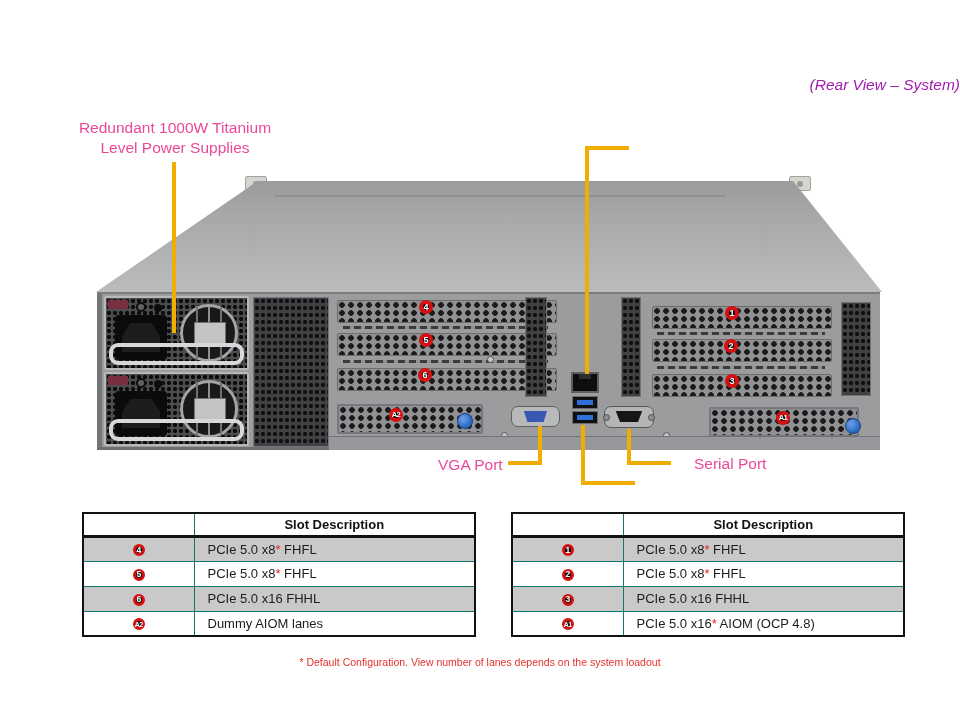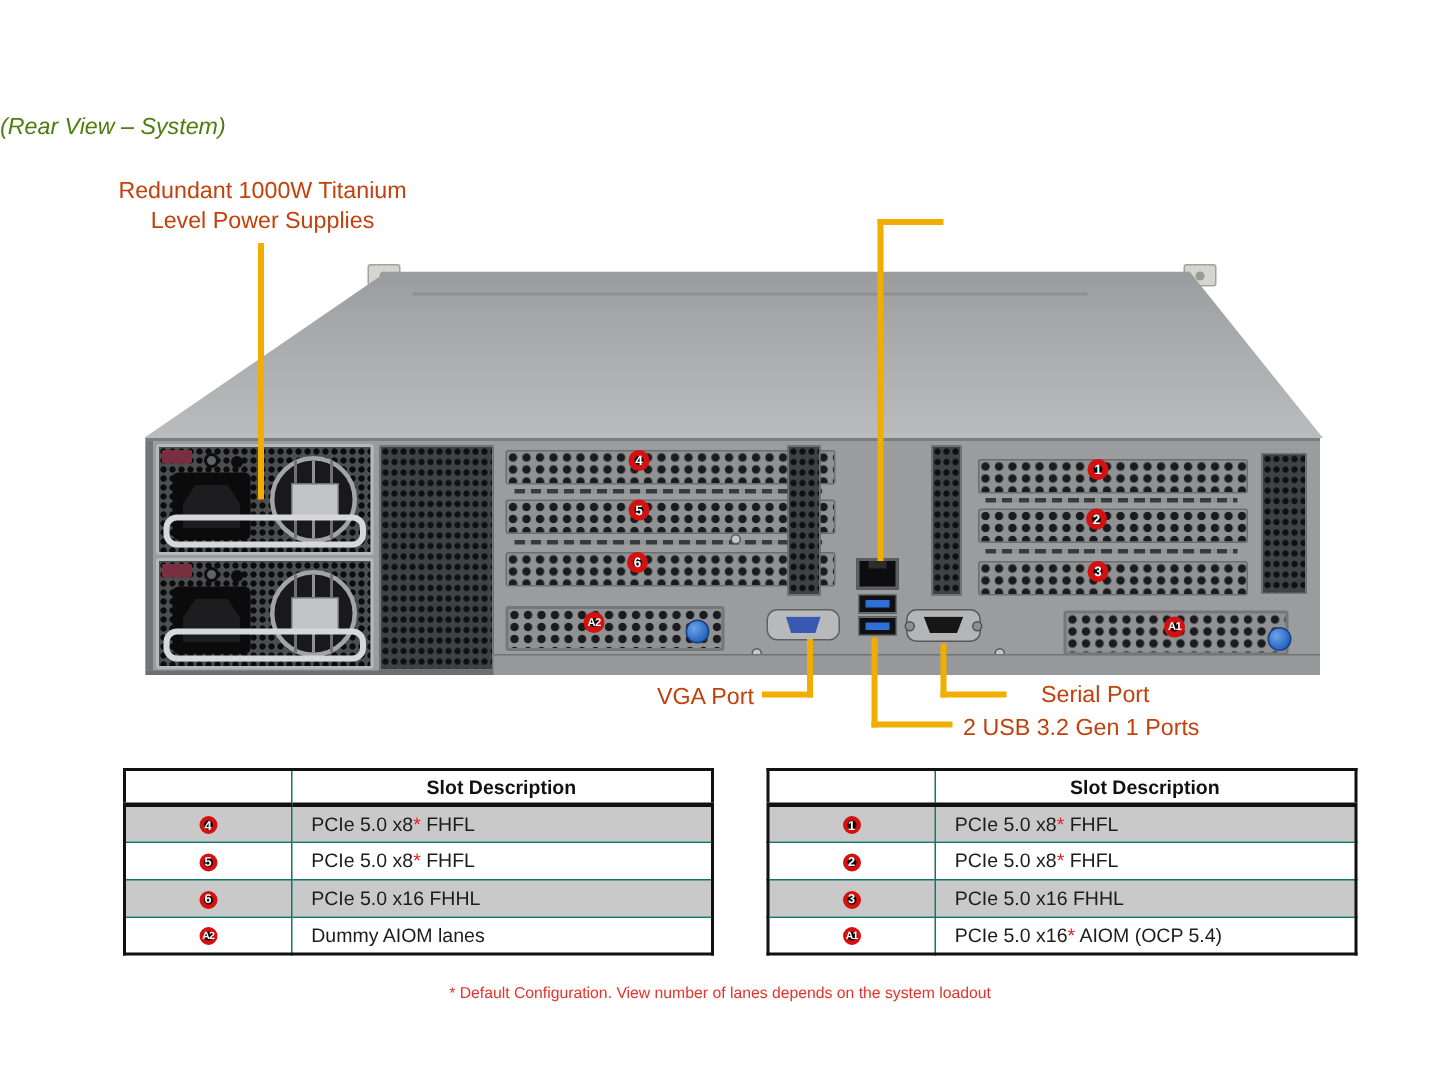--- a/index.html
+++ b/index.html
@@ -2,24 +2,24 @@
 <html><head>
 <meta charset="utf-8">
 <style>
   * { margin:0; padding:0; box-sizing:border-box; }
   body { background:#ffffff; }
   .page {
     position:relative; width:960px; height:720px; background:#fff;
     font-family:"Liberation Sans","DejaVu Sans",sans-serif; overflow:hidden; color:#111;
   }
   .title {
-    position:absolute; top:76px; left:0; width:960px; text-align:left;
-    font-style:italic; font-size:15.5px; color:#4d7c0f;
-  }
-  .lbl { position:absolute; font-size:15.5px; color:#c2410c; white-space:nowrap; }
+    position:absolute; top:76px; left:0; width:960px; text-align:right;
+    font-style:italic; font-size:15.5px; color:#a21caf;
+  }
+  .lbl { position:absolute; font-size:15.5px; color:#ec4899; white-space:nowrap; }
   #psu-label { left:55px; top:118px; width:240px; text-align:center; line-height:20px; }
   #bmc-label { left:634px; top:142px; }
   #vga-label { left:438px; top:456px; }
   #serial-label { left:677px; top:455px;margin-left:17px; }
   #usb-label { left:642px; top:477px; }
 
   .cl { position:absolute; background:#F2AE00; z-index:30; }
   #cl-psu    { left:172px; top:162px; width:4px;  height:171px; }
   #cl-bmc-h  { left:585px; top:146px; width:44px; height:4px; }
   #cl-bmc-v  { left:585px; top:146px; width:4px;  height:228px; }
@@ -112,21 +112,20 @@
 <div class="page">
 
   <div class="title">(Rear View – System)</div>
 
   <div class="lbl" id="psu-label">
     <div>Redundant 1000W Titanium</div>
     <div>Level Power Supplies</div>
   </div>
   <div class="lbl" id="vga-label">VGA Port</div>
   <div class="lbl" id="serial-label">Serial Port</div>
-  <div class="lbl" id="usb-label">2 USB 3.2 Gen 1 Ports</div>
 
   <div id="server">
     <div class="ear" id="ear-l"></div>
     <div class="ear" id="ear-r"></div>
     <div id="top-panel"></div>
 
     <div id="rear">
       <div id="side-edge"></div>
 
       <div class="psu mesh-psu" id="psu1">
@@ -244,19 +243,19 @@
         <tr>
           <td class="badge-cell"><span class="badge">2</span></td>
           <td class="desc-cell"><span>PCIe 5.0 x8</span><span class="star">*</span><span> FHFL</span></td>
         </tr>
         <tr class="shaded">
           <td class="badge-cell"><span class="badge">3</span></td>
           <td class="desc-cell"><span>PCIe 5.0 x16 FHHL</span><span class="star"></span><span></span></td>
         </tr>
         <tr>
           <td class="badge-cell"><span class="badge sm">A1</span></td>
-          <td class="desc-cell"><span>PCIe 5.0 x16</span><span class="star">*</span><span> AIOM (OCP 5.4)</span></td>
+          <td class="desc-cell"><span>PCIe 5.0 x16</span><span class="star">*</span><span> AIOM (OCP 4.8)</span></td>
         </tr>
       </tbody>
   </table>
 
   <div class="footnote">* Default Configuration. View number of lanes depends on the system loadout</div>
 </div>
 
 </body></html>

